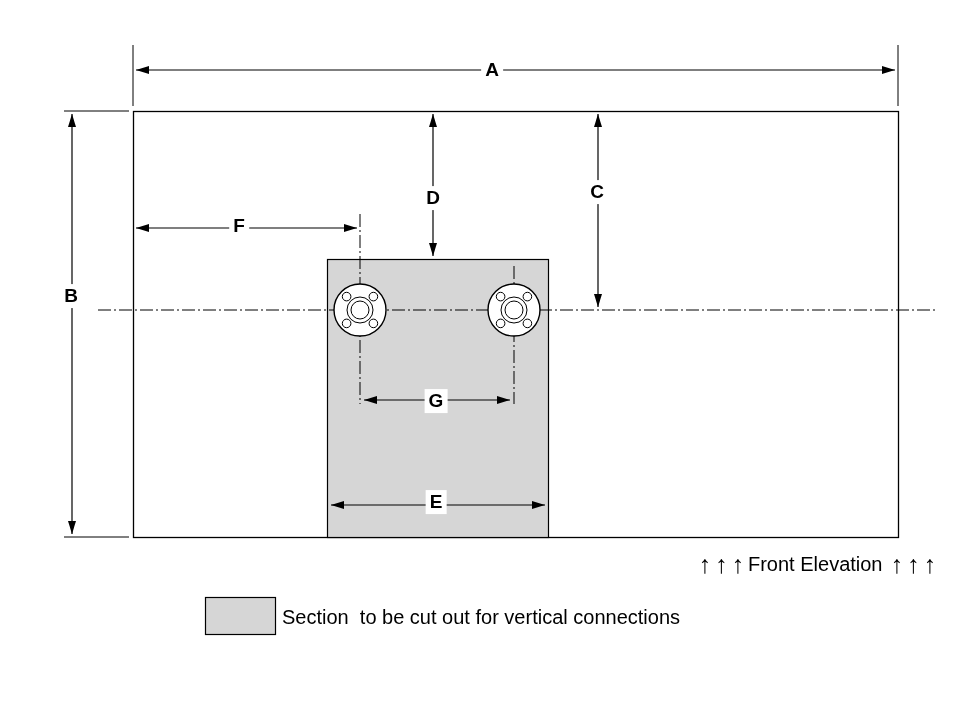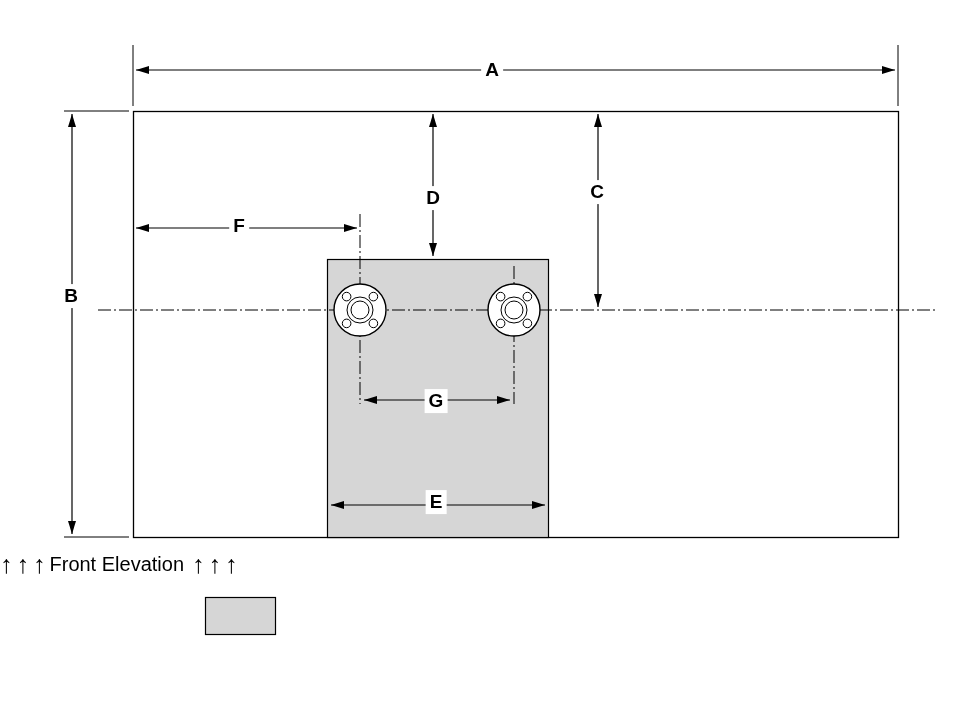--- a/index.html
+++ b/index.html
@@ -15,21 +15,21 @@
     line-height: 1.15;
     background: #ffffff;
     padding: 1px 4px;
     white-space: nowrap;
   }
   .caption {
     position: absolute;
     left: 0;
     top: 550px;
     width: 940px;
-    text-align: left;
+    text-align: right;
     font-size: 20px;
     white-space: nowrap;
   }
   .caption .arrows {
     font-size: 25px;
     letter-spacing: 4px;
     vertical-align: -2px;
   }
   .caption .arrows-right { margin-left: 8px; }
   .legend-text {
@@ -100,14 +100,15 @@
   <div class="dim-label" style="left:597px; top:192px;">C</div>
   <div class="dim-label" style="left:433px; top:198px;">D</div>
   <div class="dim-label" style="left:239px; top:226px;">F</div>
   <div class="dim-label" style="left:436px; top:401px;">G</div>
   <div class="dim-label" style="left:436px; top:502px;">E</div>
 
   <div class="caption">
     <span class="arrows">↑↑↑</span><span>Front Elevation</span><span class="arrows arrows-right">↑↑↑</span>
   </div>
 
+  <div class="legend-text">Section  to be cut out for vertical connections</div>
 
 </div>
 
 </body></html>

